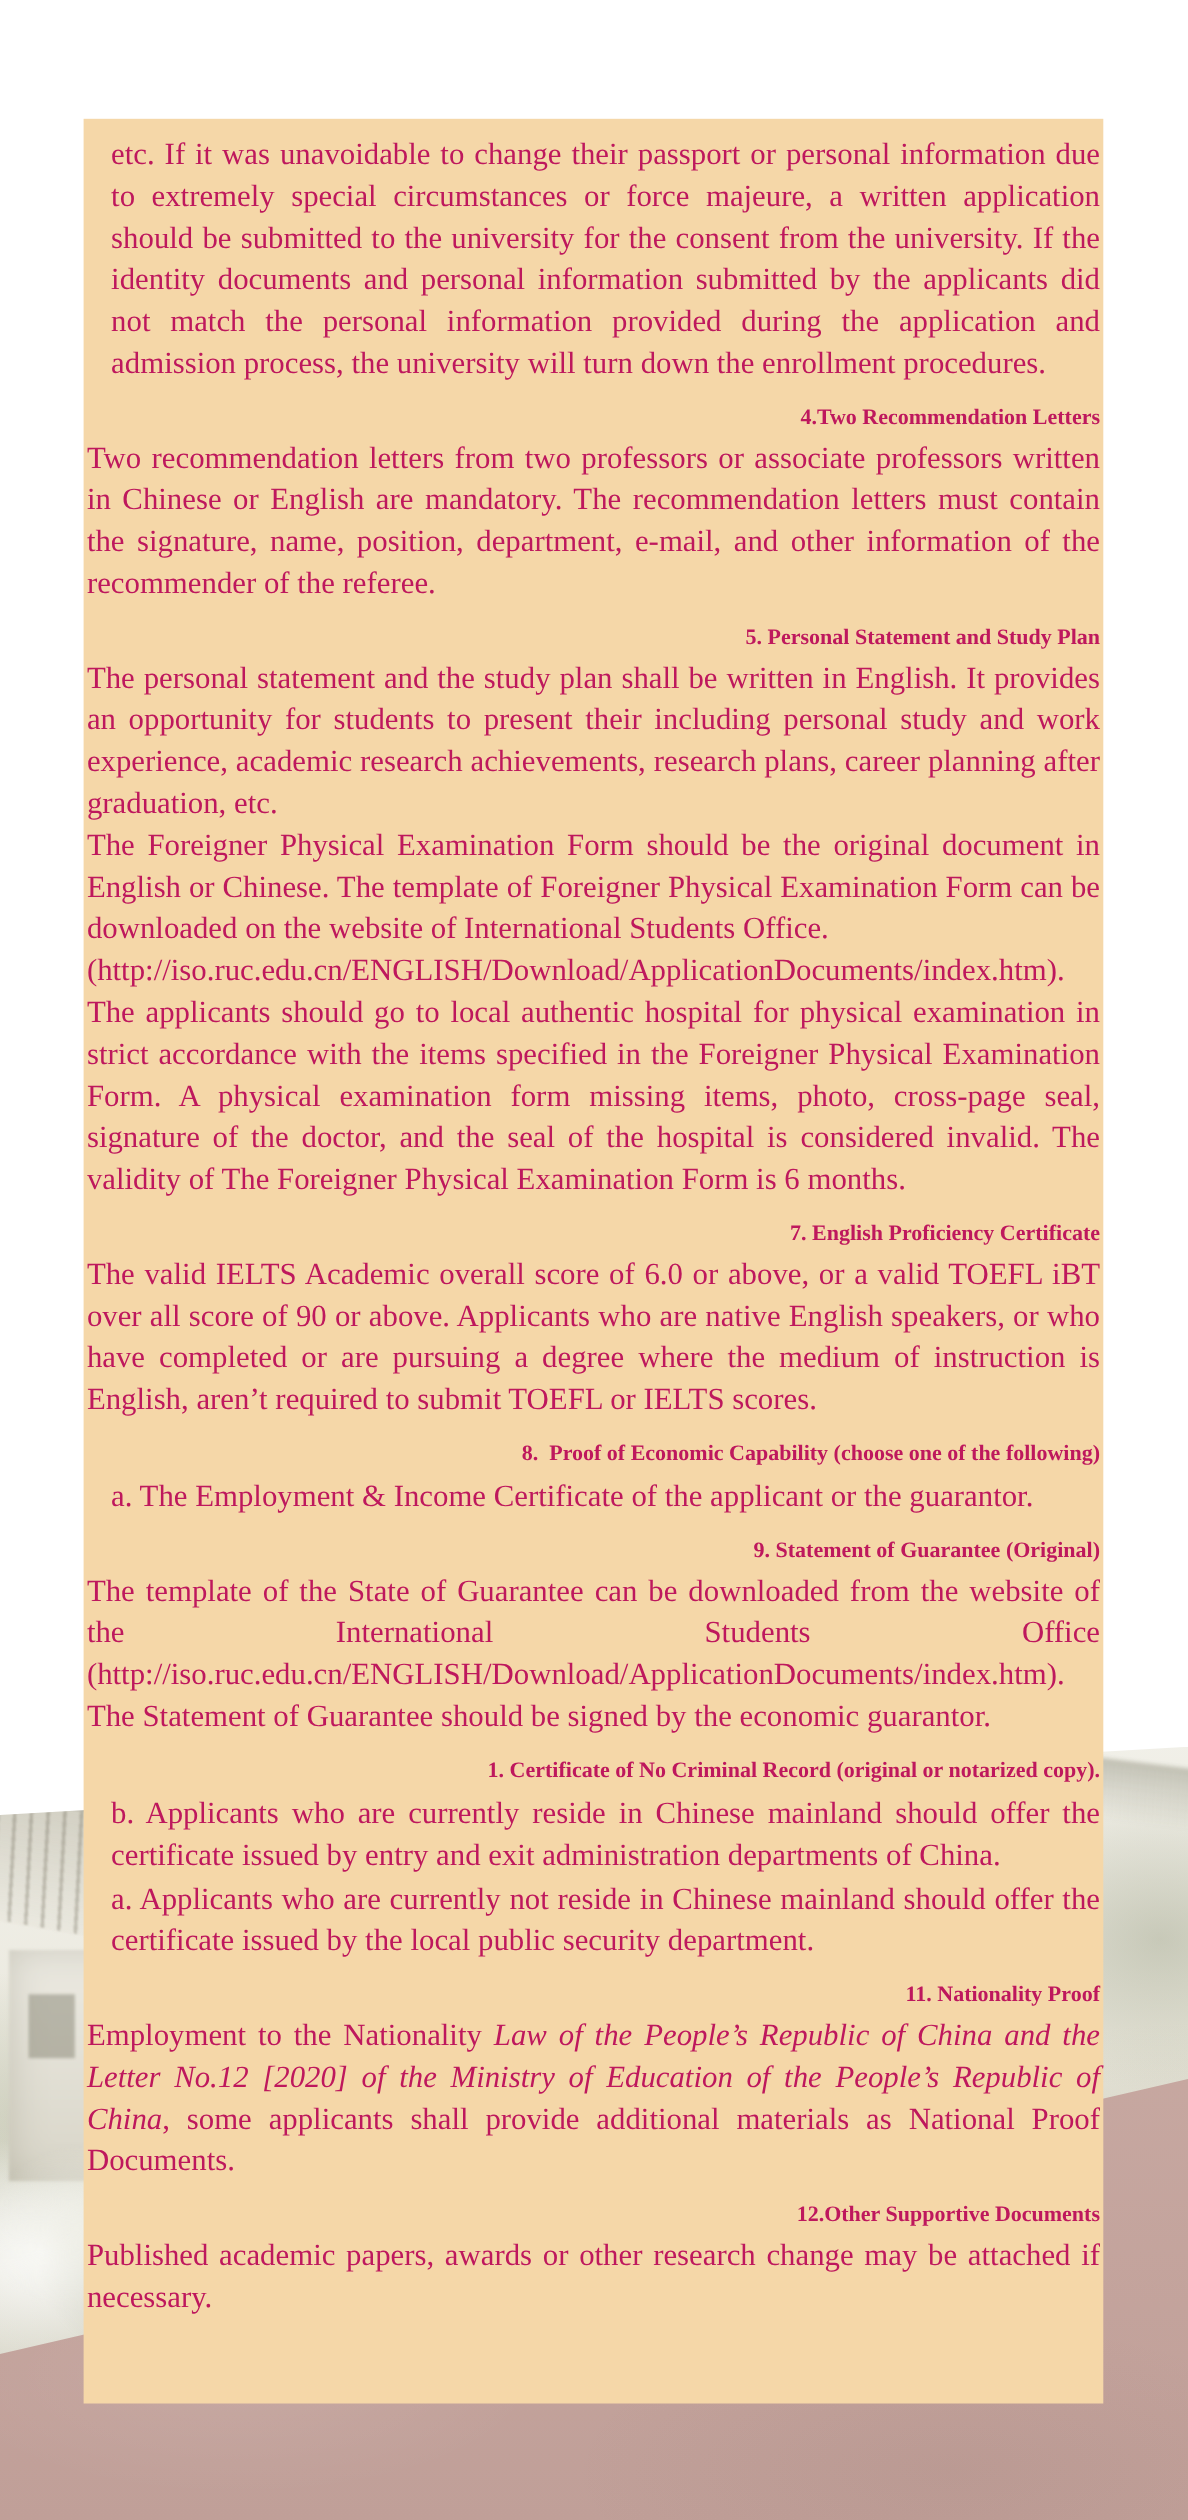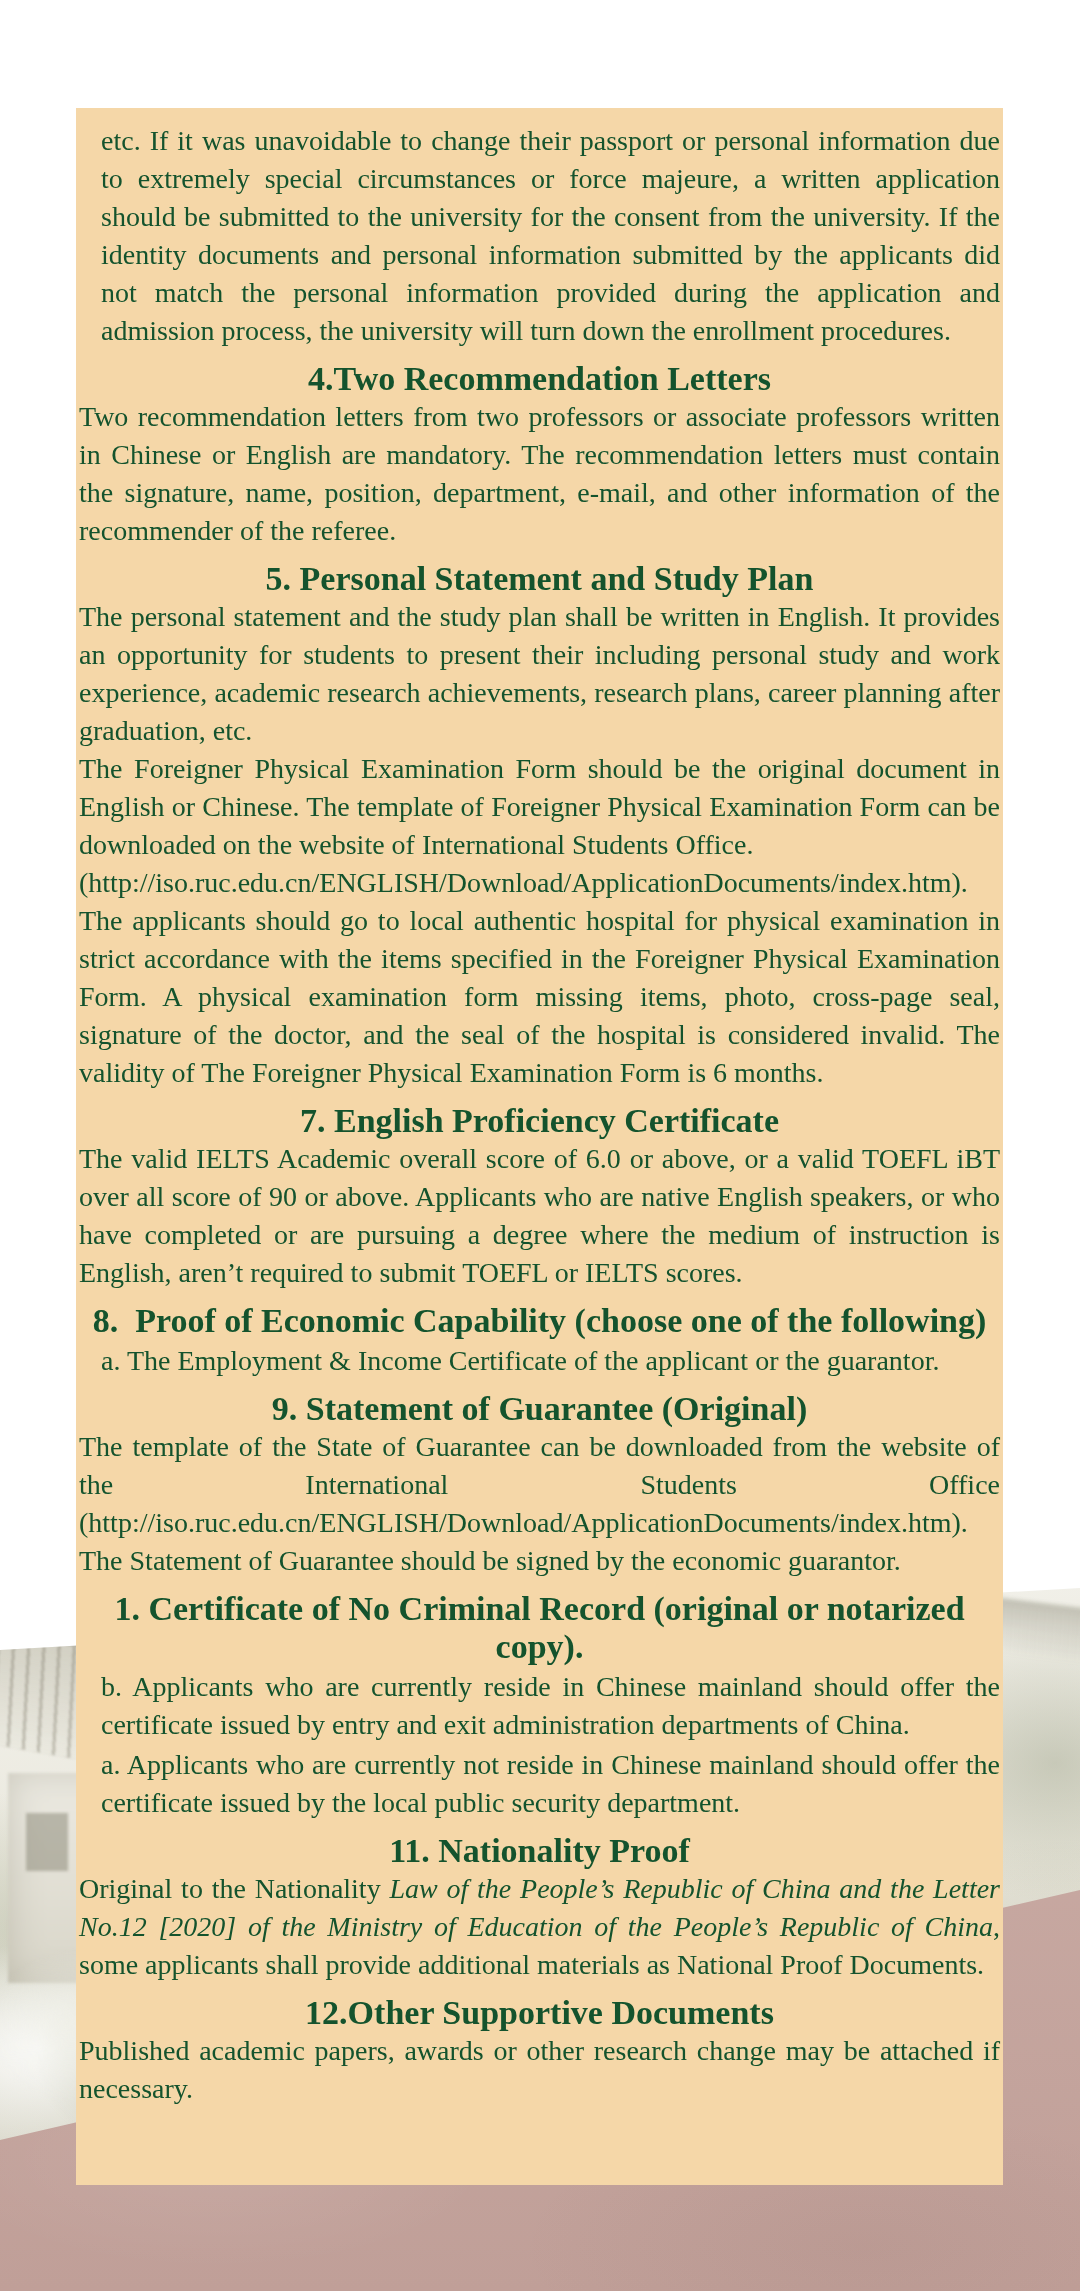--- a/index.html
+++ b/index.html
@@ -71,28 +71,28 @@
       radial-gradient(ellipse 500px 200px at 80% 90%, rgba(90,60,55,0.06), rgba(90,60,55,0) 70%),
       linear-gradient(180deg, #c7a8a1, #c09f98);
   }
 
   
   .content {
     position: absolute; left: 76px; top: 108px; width: 927px; min-height: 2077px;
     box-sizing: border-box;
     padding: 14px 3px 10px 3px;
     background: #f5d7a8;
-    color: #14532d;
+    color: #be185d;
     font-size: 28px; line-height: 38px;
     text-align: justify;
     overflow-wrap: anywhere;
   }
   .content h2 {
-    font-size: 34px; line-height: 38px; font-weight: bold;
-    margin: 10px 0 0 0; text-align: center;
+    font-size: 20px; line-height: 38px; font-weight: bold;
+    margin: 10px 0 0 0; text-align: right;
   }
   .content p { margin: 0; }
   .indent { padding-left: 22px; }
   .sub { padding-left: 22px; margin-top: 2px !important; }
   .italic { }
 </style>
 </head>
 <body>
 
 <div class="page">
@@ -127,19 +127,19 @@
     <p class="sub">a. The Employment &amp; Income Certificate of the applicant or the guarantor.</p>
 
     <h2>9. Statement of Guarantee (Original)</h2>
     <p>The template of the State of Guarantee can be downloaded from the website of the International Students Office (http://iso.ruc.edu.cn/ENGLISH/Download/ApplicationDocuments/index.htm). The Statement of Guarantee should be signed by the economic guarantor.</p>
 
     <h2>1. Certificate of No Criminal Record (original or notarized copy).</h2>
     <p class="sub">b. Applicants who are currently reside in Chinese mainland should offer the certificate issued by entry and exit administration departments of China.</p>
     <p class="sub">a. Applicants who are currently not reside in Chinese mainland should offer the certificate issued by the local public security department.</p>
 
     <h2>11. Nationality Proof</h2>
-    <p><span>Original to the Nationality </span><span style="font-style: italic;">Law of the People’s Republic of China and the Letter No.12 [2020] of the Ministry of Education of the People’s Republic of China</span><span>, some applicants shall provide additional materials as National Proof Documents.</span></p>
+    <p><span>Employment to the Nationality </span><span style="font-style: italic;">Law of the People’s Republic of China and the Letter No.12 [2020] of the Ministry of Education of the People’s Republic of China</span><span>, some applicants shall provide additional materials as National Proof Documents.</span></p>
 
     <h2>12.Other Supportive Documents</h2>
     <p>Published academic papers, awards or other research change may be attached if necessary.</p>
   </main>
 
 </div>
 
 </body></html>

